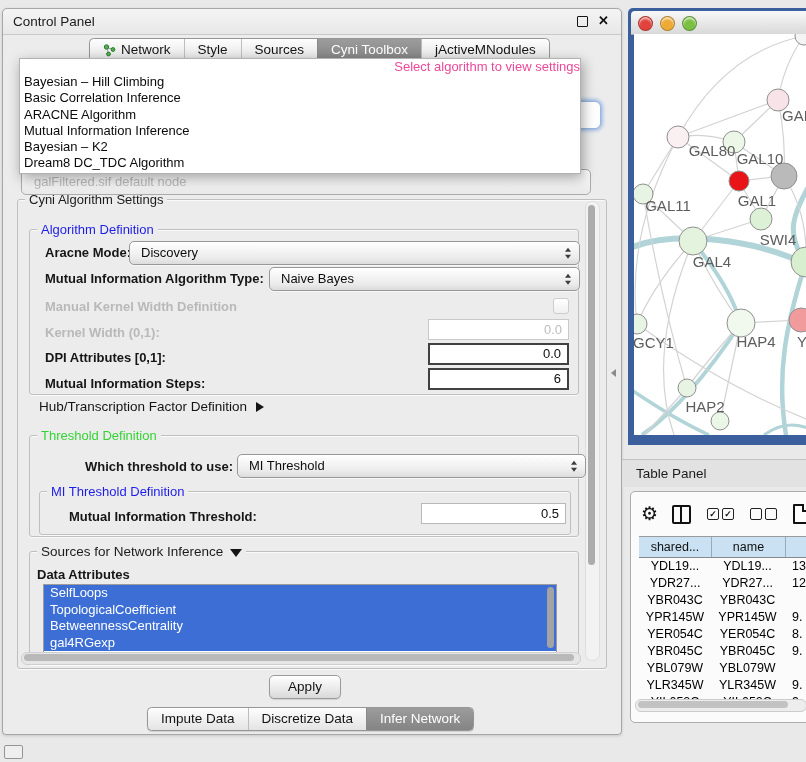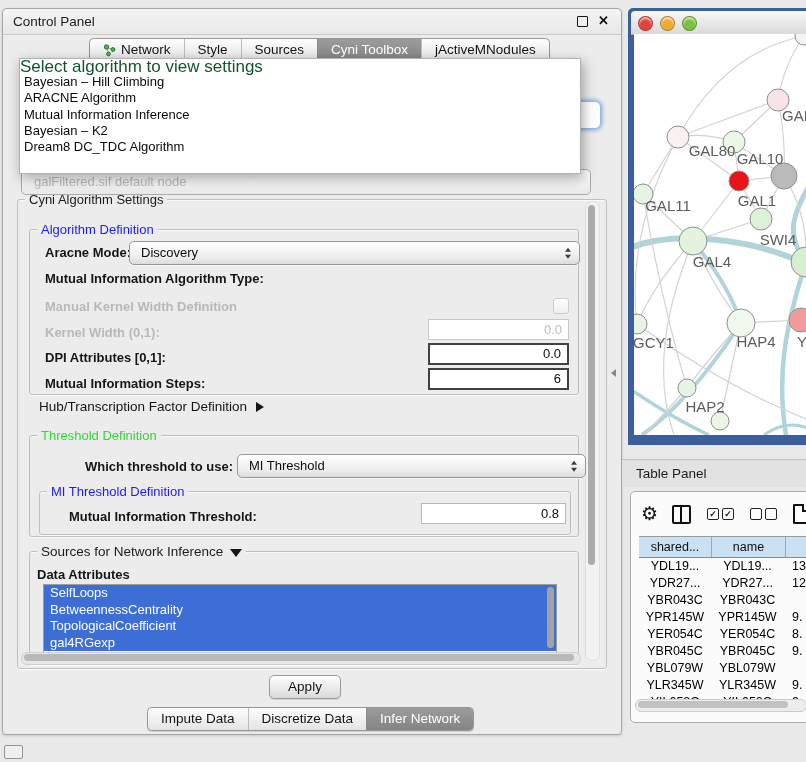--- a/index.html
+++ b/index.html
@@ -23,21 +23,21 @@
        background:linear-gradient(#fdfdfd,#e4e4e4);box-shadow:0 1px 1px rgba(0,0,0,.12);height:22px;}
   .seg .tab{display:flex;align-items:center;gap:5px;padding:0 13px;font-size:13.5px;
        border-left:1px solid #bdbdbd;line-height:22px;color:#141414;white-space:nowrap;}
   .seg .tab:first-child{border-left:none;}
   .seg .tab.sel{background:linear-gradient(#9c9c9c,#848484);color:#fff;border-left-color:#8a8a8a;}
   #topTabs{left:86px;top:29px;text-align:right;}
   #bottomTabs{left:144px;top:698px;}
   
   .popup{position:absolute;left:16px;top:49px;width:560px;height:114px;background:#fff;
        border:1px solid #b2b2b2;box-shadow:2px 4px 12px rgba(0,0,0,.35);z-index:60;}
-  .popup .prompt{height:15px;line-height:15px;text-align:left;color:#14532d;font-size:17px;}
+  .popup .prompt{height:15px;line-height:15px;text-align:right;color:#ec4899;font-size:13px;}
   .dd-item{height:16.3px;line-height:16.3px;font-size:13px;padding-left:4px;color:#0a0a0a;}
   .dd-item.bold{font-weight:normal;}
   
   .bg-combo{position:absolute;left:18px;top:160px;width:556px;height:24px;z-index:5;
        border:1px solid #ababab;border-radius:5px;background:linear-gradient(#fff,#e9e9e9);
        font-size:13px;color:#b9b9b9;line-height:24px;padding-left:12px;}
   .bg-combo-frag{position:absolute;left:558px;top:92px;width:38px;height:26px;z-index:5;
        border:1px solid #9ab7e4;border-radius:6px;background:#fff;box-shadow:0 0 4px 1px #7fa6e0;}
   
   .group{position:absolute;border:1px solid #bfbfbf;border-radius:3px;
@@ -155,20 +155,21 @@
 
   <div class="bg-combo-frag"></div>
   <div class="bg-combo">
     <span>galFiltered.sif default node</span>
   </div>
 
   <div class="popup">
     <div class="prompt">Select algorithm to view settings</div>
     <div id="ddItems">
         <div class="dd-item">Bayesian – Hill Climbing</div>
+        <div class="dd-item">Basic Correlation Inference</div>
         <div class="dd-item bold">ARACNE Algorithm</div>
         <div class="dd-item">Mutual Information Inference</div>
         <div class="dd-item">Bayesian – K2</div>
         <div class="dd-item">Dream8 DC_TDC Algorithm</div>
       </div>
   </div>
 
   <div class="group" style="left:14px;top:190px;width:588px;height:468px;">
     <span class="gtitle">Cyni Algorithm Settings</span>
   </div>
@@ -181,20 +182,27 @@
   </div>
   <span class="lbl" style="left:42px;top:236px;">Aracne Mode:</span>
   <div class="combo" style="left:126px;top:232px;width:438px;">
     <span>Discovery</span>
     <span class="arrs">
         <span class="arr-up"></span>
         <span class="arr-dn"></span>
       </span>
   </div>
   <span class="lbl" style="left:42px;top:262px;">Mutual Information Algorithm Type:</span>
+  <div class="combo" style="left:266px;top:258px;width:298px;">
+    <span>Naive Bayes</span>
+    <span class="arrs">
+        <span class="arr-up"></span>
+        <span class="arr-dn"></span>
+      </span>
+  </div>
   <span class="lbl dis" style="left:42px;top:290px;">Manual Kernel Width Definition</span>
   <span class="cbox" style="left:550px;top:289px;"></span>
   <span class="lbl dis" style="left:42px;top:316px;">Kernel Width (0,1):</span>
   <div class="tf dis" style="left:425px;top:310px;width:127px;">0.0</div>
   <span class="lbl" style="left:42px;top:341px;">DPI Attributes [0,1]:</span>
   <div class="tf strong" style="left:425px;top:334px;width:125px;">0.0</div>
   <span class="lbl" style="left:42px;top:367px;">Mutual Information Steps:</span>
   <div class="tf strong" style="left:425px;top:359px;width:125px;">6</div>
 
   <span class="plain-lbl" style="left:36px;top:390px;"><span>Hub/Transcription Factor Definition</span><span class="tri-right"></span></span>
@@ -207,31 +215,31 @@
     <span>MI Threshold</span>
     <span class="arrs">
         <span class="arr-up"></span>
         <span class="arr-dn"></span>
       </span>
   </div>
   <div class="group" style="left:36px;top:482px;width:530px;height:42px;">
     <span class="gtitle blue">MI Threshold Definition</span>
   </div>
   <span class="lbl" style="left:46px;top:500px;padding-left:20px;">Mutual Information Threshold:</span>
-  <div class="tf" style="left:418px;top:494px;width:131px;">0.8</div>
+  <div class="tf" style="left:418px;top:494px;width:131px;">0.5</div>
 
   <div class="group" style="left:26px;top:542px;width:548px;height:112px;">
     <span class="gtitle" style="font-size:13.5px;"><span>Sources for Network Inference</span><span class="tri-down"></span></span>
   </div>
   <span class="lbl" style="left:34px;top:558px;">Data Attributes</span>
   <div class="attr-list">
     <div id="attrList">
         <div class="attr-item">SelfLoops</div>
+        <div class="attr-item">TopologicalCoefficient</div>
         <div class="attr-item">BetweennessCentrality</div>
-        <div class="attr-item">TopologicalCoefficient</div>
         <div class="attr-item">gal4RGexp</div>
       </div>
     <div class="attr-vscroll"></div>
   </div>
   <div class="hscroll">
       <div class="thumb"></div>
     </div>
 
   <div class="apply">Apply</div>
 

